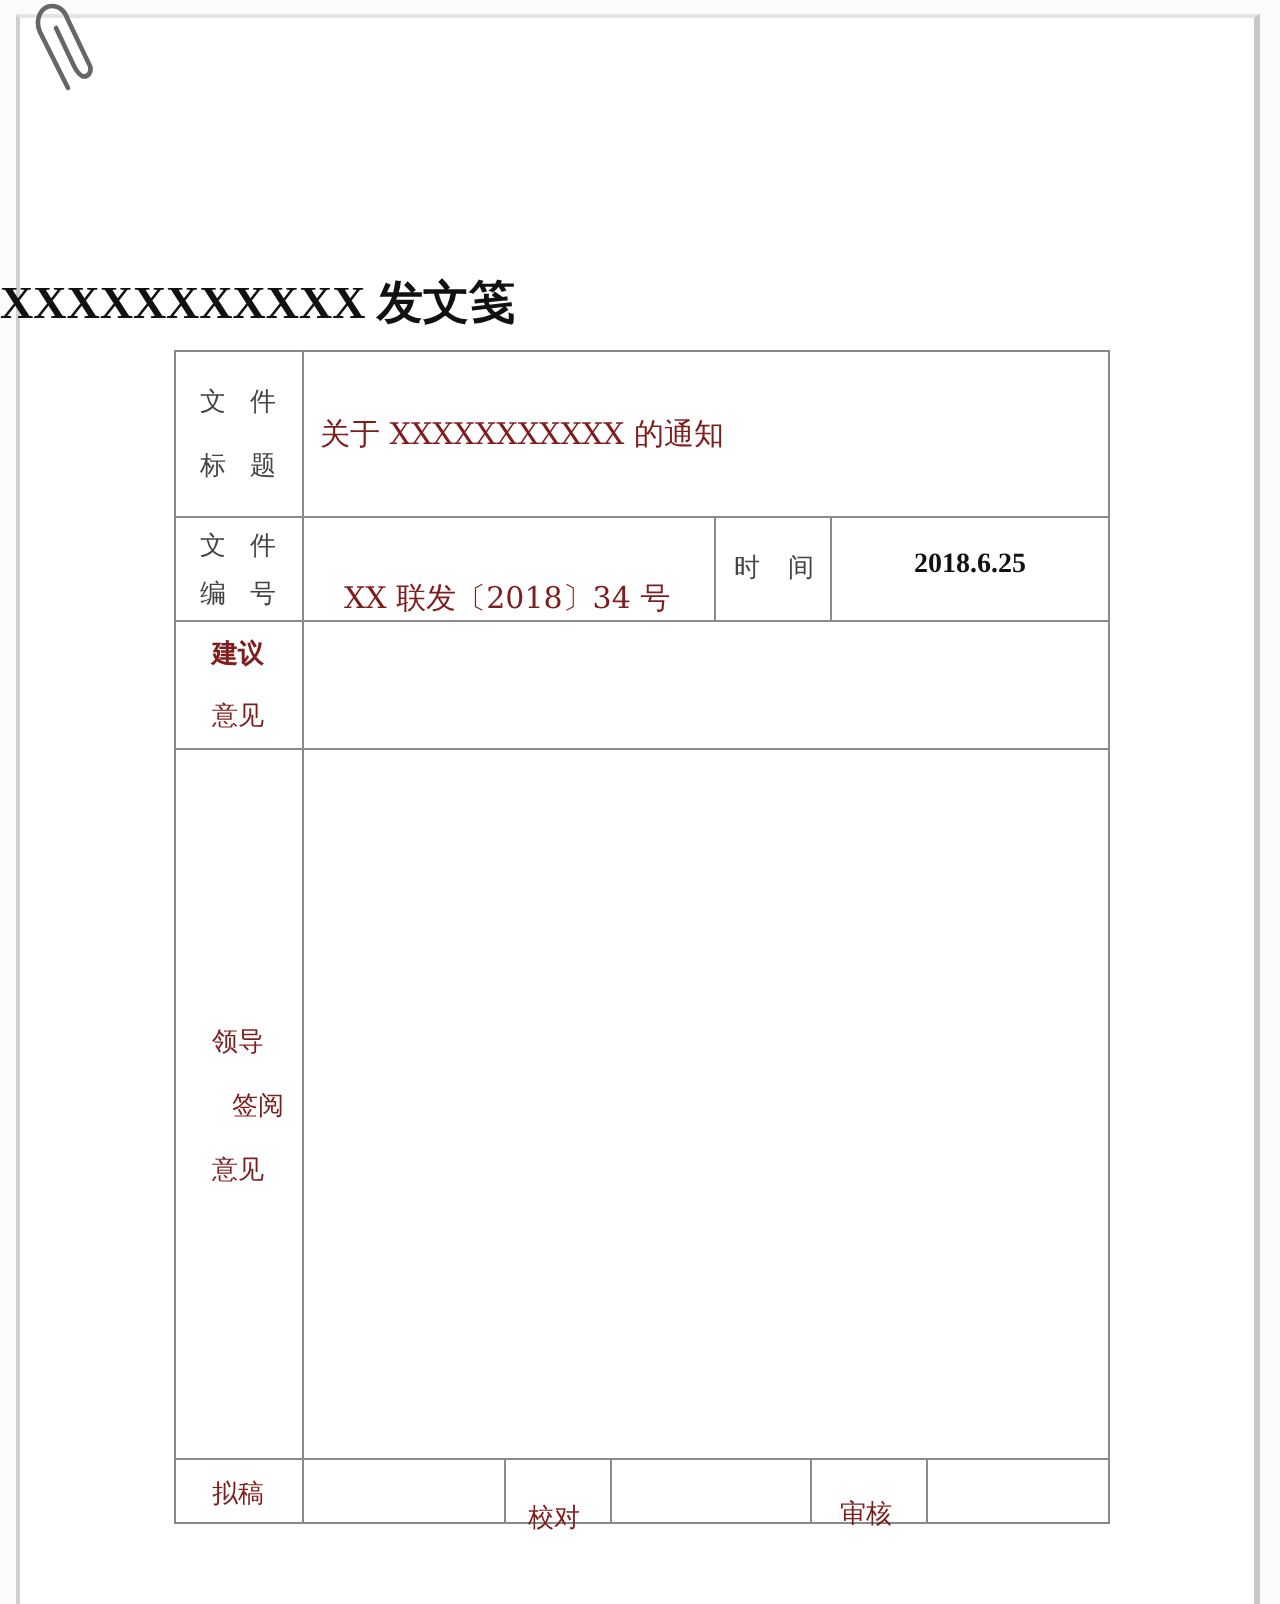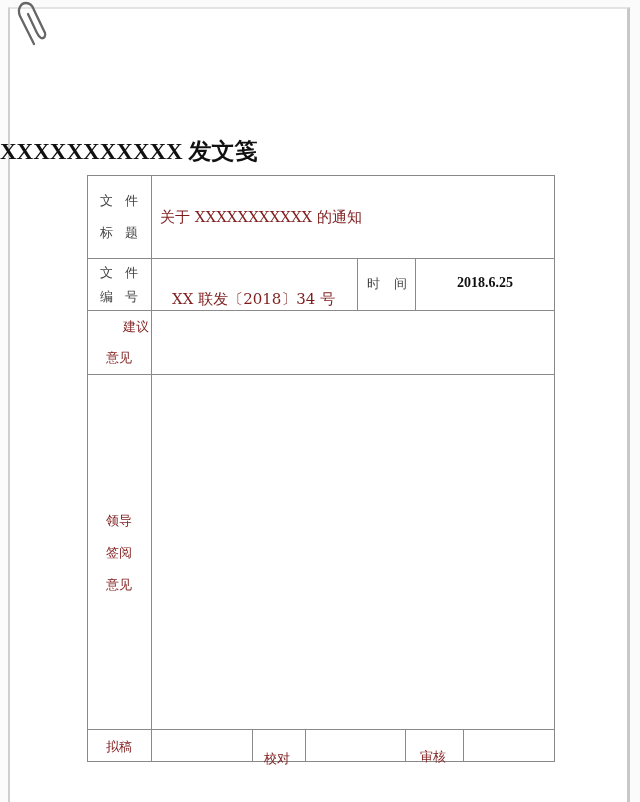--- a/index.html
+++ b/index.html
@@ -68,26 +68,26 @@
   <span>编</span>
   <span>号</span>
 </div>
 <div class="txt" style="left:172px;top:290px;font-size:15px;">XX 联发〔2018〕34 号</div>
 <div class="lbl2" style="left:367px;top:275px;width:40px;">
   <span>时</span>
   <span>间</span>
 </div>
 <div class="txt" style="left:457px;top:275px;font-weight:bold;color:#111;font-family:'Liberation Serif',serif;font-size:14px;">2018.6.25</div>
 
-<div class="txt" style="left:123px;top:318px;">建议</div>
+<div class="txt" style="left:106px;top:318px;font-weight:bold;">建议</div>
 <div class="txt" style="left:106px;top:349px;">意见</div>
 <div style="position:absolute;left:153px;top:312px;width:400px;height:61px;"></div>
 
 <div class="txt" style="left:106px;top:512px;">领导</div>
-<div class="txt" style="left:106px;top:544px;">签阅</div>
+<div class="txt" style="left:116px;top:544px;">签阅</div>
 <div class="txt" style="left:106px;top:576px;">意见</div>
 <div style="position:absolute;left:153px;top:376px;width:400px;height:352px;"></div>
 
 <div class="txt" style="left:106px;top:738px;font-family:Liberation Serif, serif;">拟稿</div>
 <div style="position:absolute;left:153px;top:731px;width:98px;height:30px;"></div>
 <div class="txt" style="left:264px;top:750px;">校对</div>
 <div style="position:absolute;left:307px;top:731px;width:97px;height:30px;"></div>
 <div class="txt" style="left:420px;top:748px;">审核</div>
 <div style="position:absolute;left:465px;top:731px;width:89px;height:30px;"></div>
 

